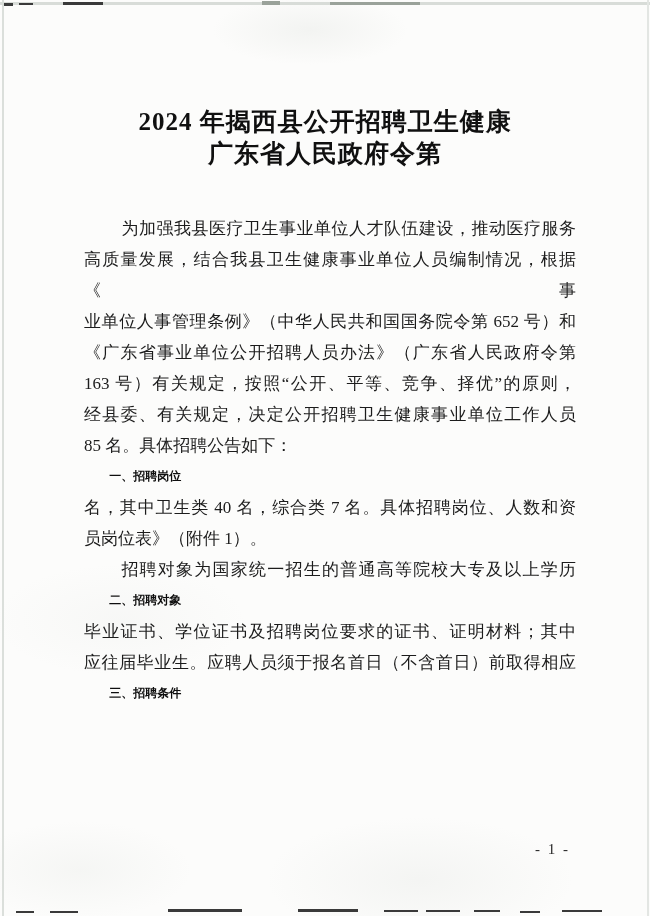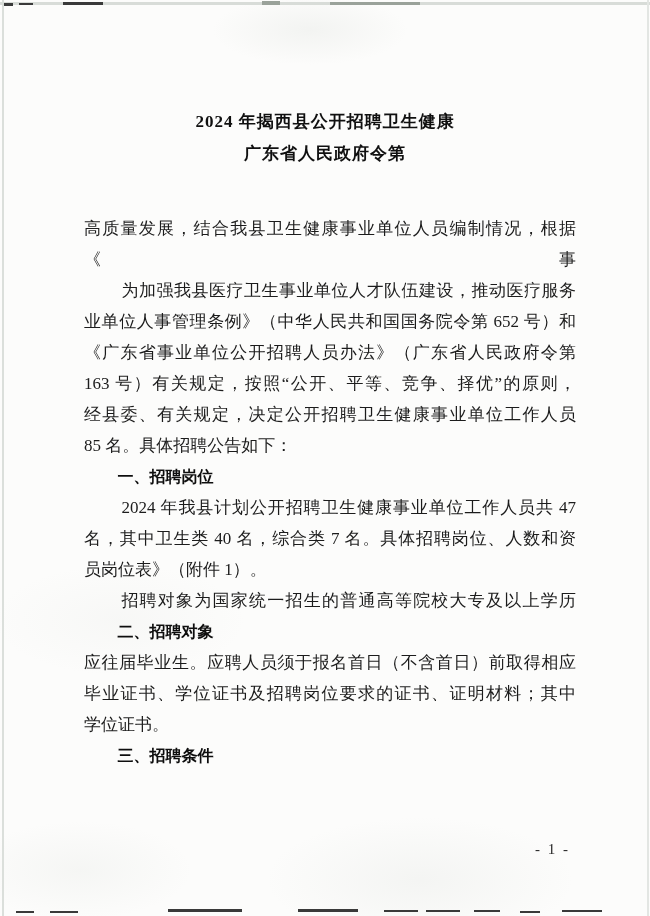--- a/index.html
+++ b/index.html
@@ -44,21 +44,21 @@
   .dash { position: absolute; background: #3a3a3a; }
   .dash.soft { background: #9aa29a; }
 
   
   .title-block {
     position: absolute;
     top: 106px;
     left: 0;
     width: 100%;
     text-align: center;
-    font-size: 17px;
+    font-size: 25px;
     font-weight: 700;
     line-height: 32px;
     letter-spacing: 1px;
     color: #101010;
   }
 
   
   .body-block {
     position: absolute;
     top: 213px;
@@ -71,21 +71,21 @@
   .line { white-space: nowrap; }
   .line.fill {
     white-space: normal;
     text-align: justify;
     text-align-last: justify;
   }
   .line.indent { text-indent: 2.2em; }
   .line.heading {
     font-family: "Liberation Sans", "DejaVu Sans", sans-serif;
     font-weight: 700;
-    font-size: 16px;
+    font-size: 12px;
     text-indent: 2.1em;
     color: #0e0e0e;
   }
 
   
   .page-number {
     position: absolute;
     top: 841px;
     right: 80px;
     font-size: 15px;
@@ -117,34 +117,32 @@
   <div class="dash" style="left:474px; top:910px; width:26px; height:2px;"></div>
   <div class="dash" style="left:520px; top:911px; width:20px; height:2px;"></div>
   <div class="dash" style="left:562px; top:910px; width:40px; height:2px;"></div>
 
   <div class="title-block">
     <div>2024 年揭西县公开招聘卫生健康</div>
     <div>广东省人民政府令第</div>
   </div>
 
   <div class="body-block">
+      <div class="line indent fill">为加强我县医疗卫生事业单位人才队伍建设，推动医疗服务</div>
       <div class="line fill">高质量发展，结合我县卫生健康事业单位人员编制情况，根据《事</div>
-      <div class="line indent fill">为加强我县医疗卫生事业单位人才队伍建设，推动医疗服务</div>
       <div class="line fill">业单位人事管理条例》（中华人民共和国国务院令第 652 号）和</div>
       <div class="line fill">《广东省事业单位公开招聘人员办法》（广东省人民政府令第</div>
       <div class="line fill">163 号）有关规定，按照“公开、平等、竞争、择优”的原则，</div>
       <div class="line fill">经县委、有关规定，决定公开招聘卫生健康事业单位工作人员</div>
       <div class="line">85 名。具体招聘公告如下：</div>
       <div class="line heading">一、招聘岗位</div>
-      <div class="line indent fill">2024 年我县计划公开招聘卫生健康事业单位工作人员共 47</div>
       <div class="line fill">名，其中卫生类 40 名，综合类 7 名。具体招聘岗位、人数和资</div>
       <div class="line">员岗位表》（附件 1）。</div>
       <div class="line indent fill">招聘对象为国家统一招生的普通高等院校大专及以上学历</div>
       <div class="line heading">二、招聘对象</div>
+      <div class="line fill">毕业证书、学位证书及招聘岗位要求的证书、证明材料；其中</div>
       <div class="line fill">应往届毕业生。应聘人员须于报名首日（不含首日）前取得相应</div>
-      <div class="line fill">毕业证书、学位证书及招聘岗位要求的证书、证明材料；其中</div>
-      <div class="line">学位证书。</div>
       <div class="line heading">三、招聘条件</div>
     </div>
 
   <div class="page-number">- 1 -</div>
 
 </div>
 
 </body></html>

